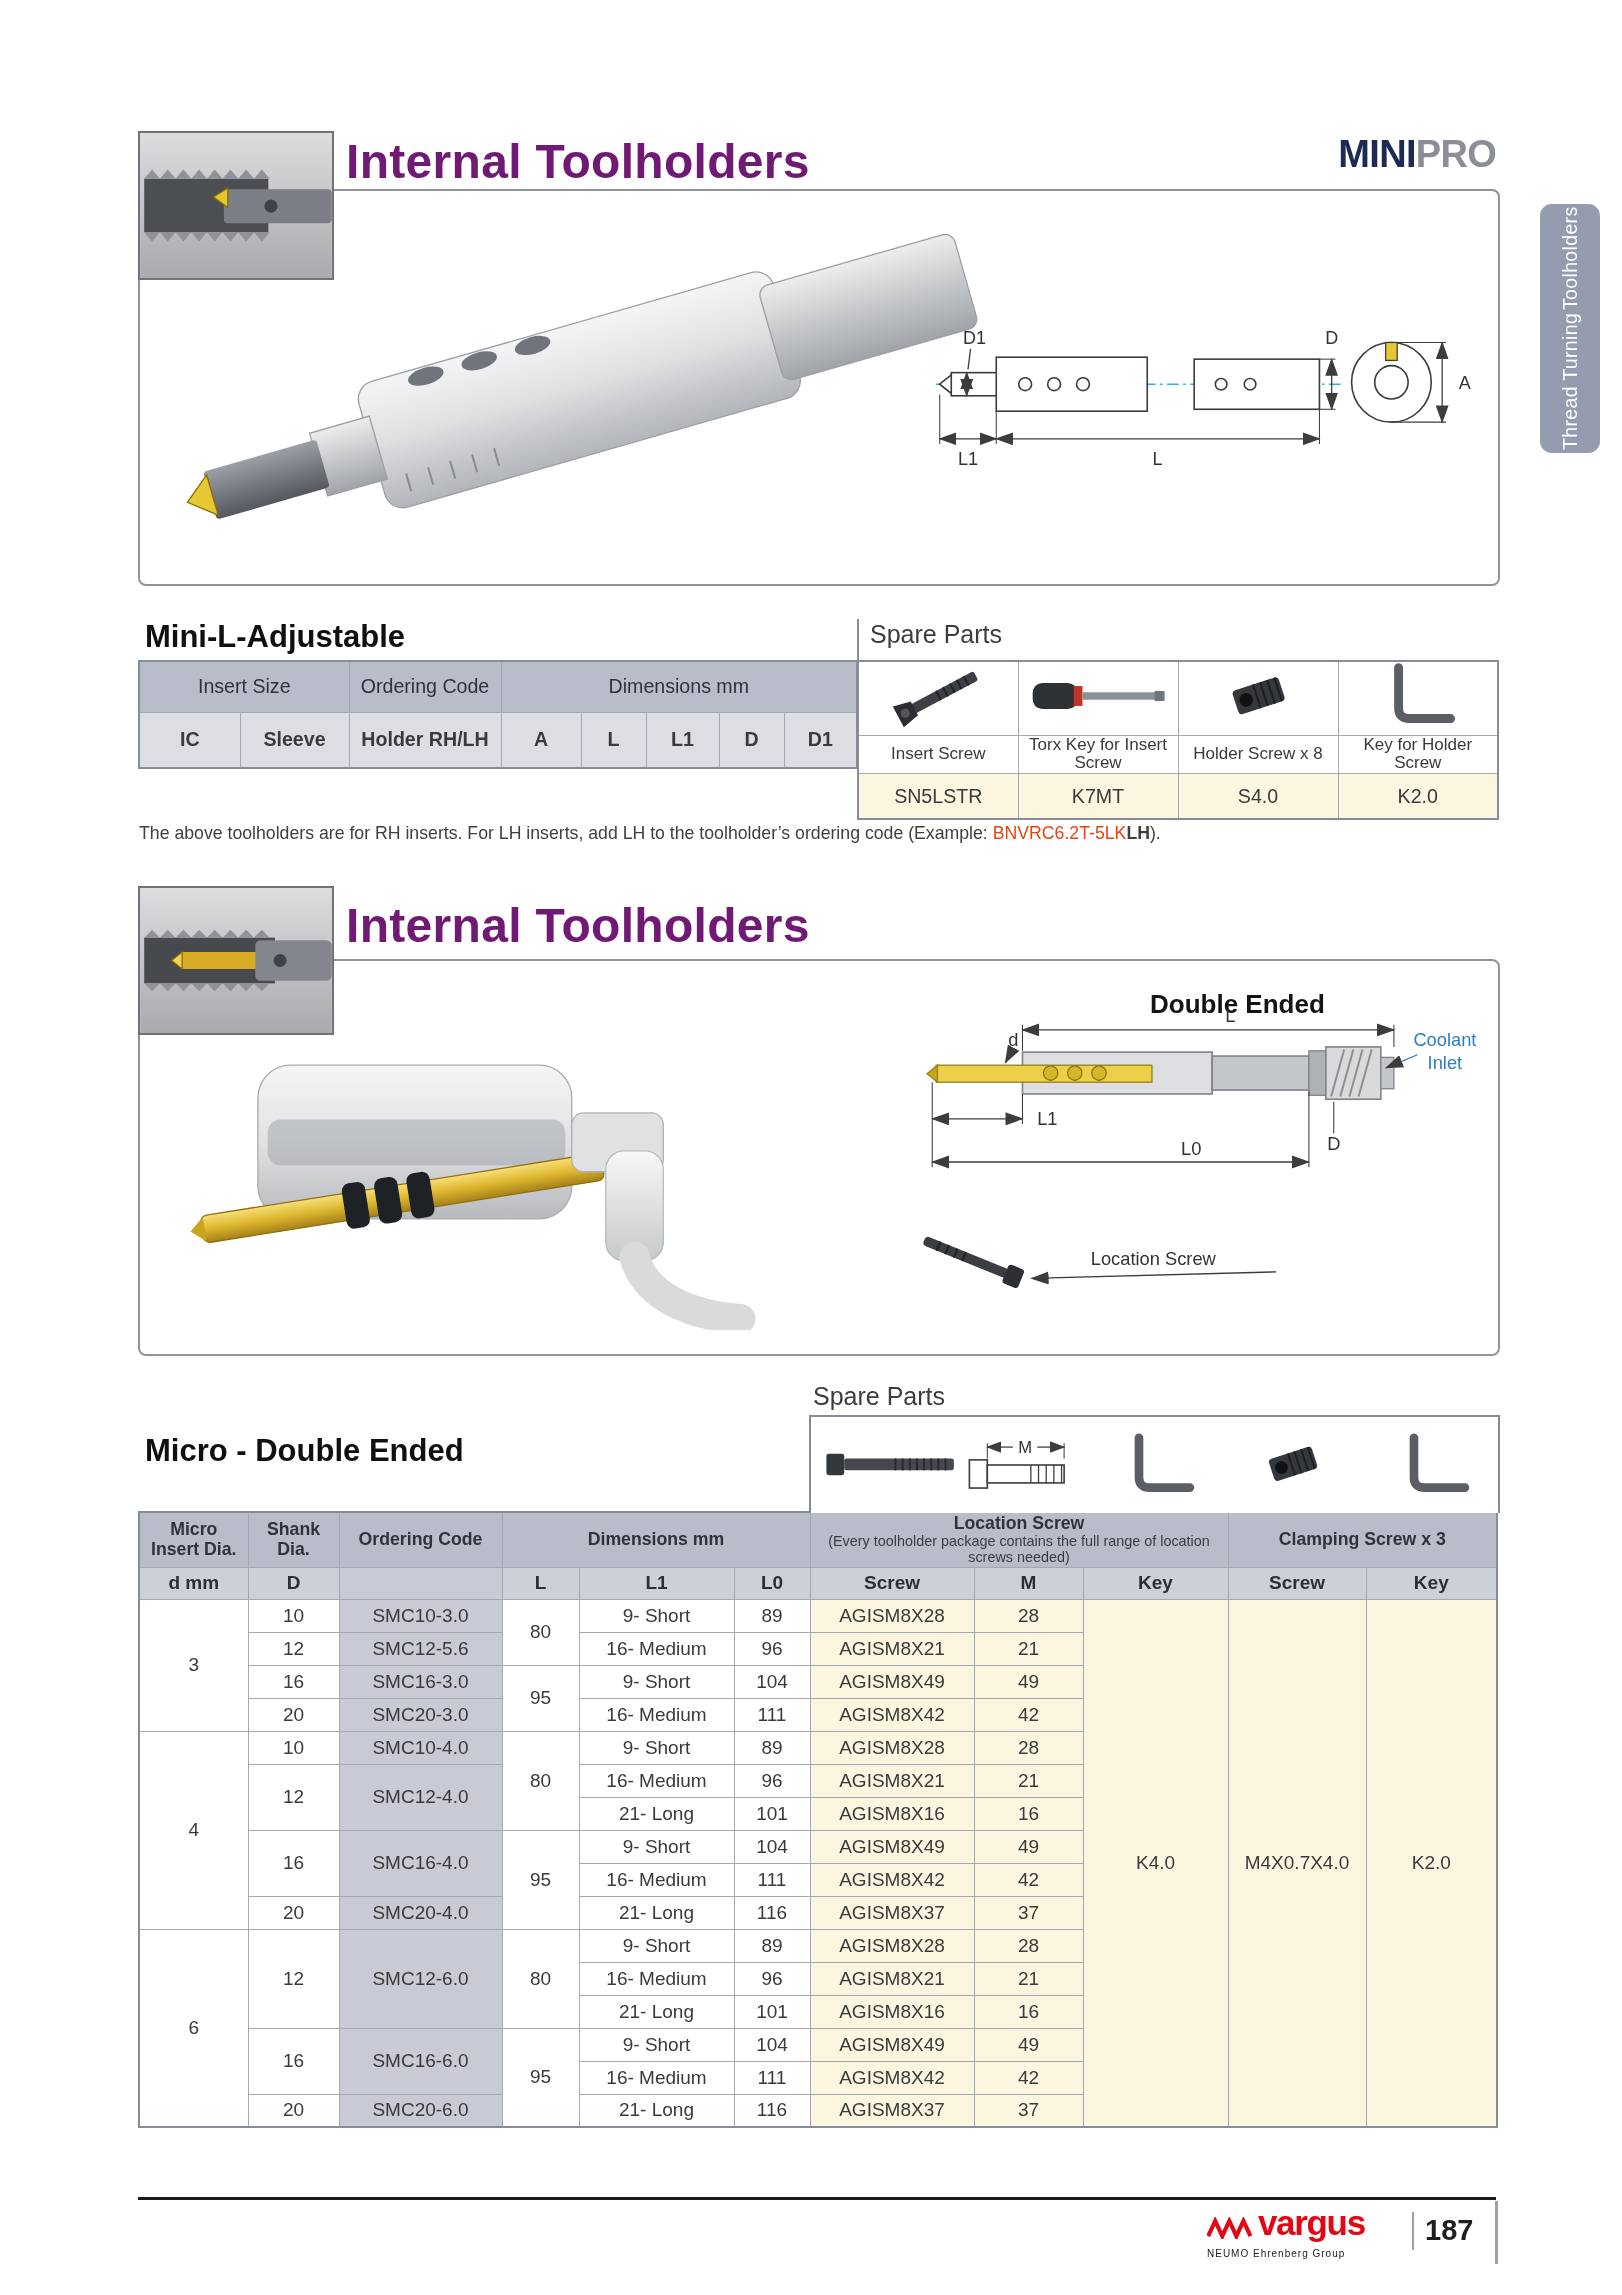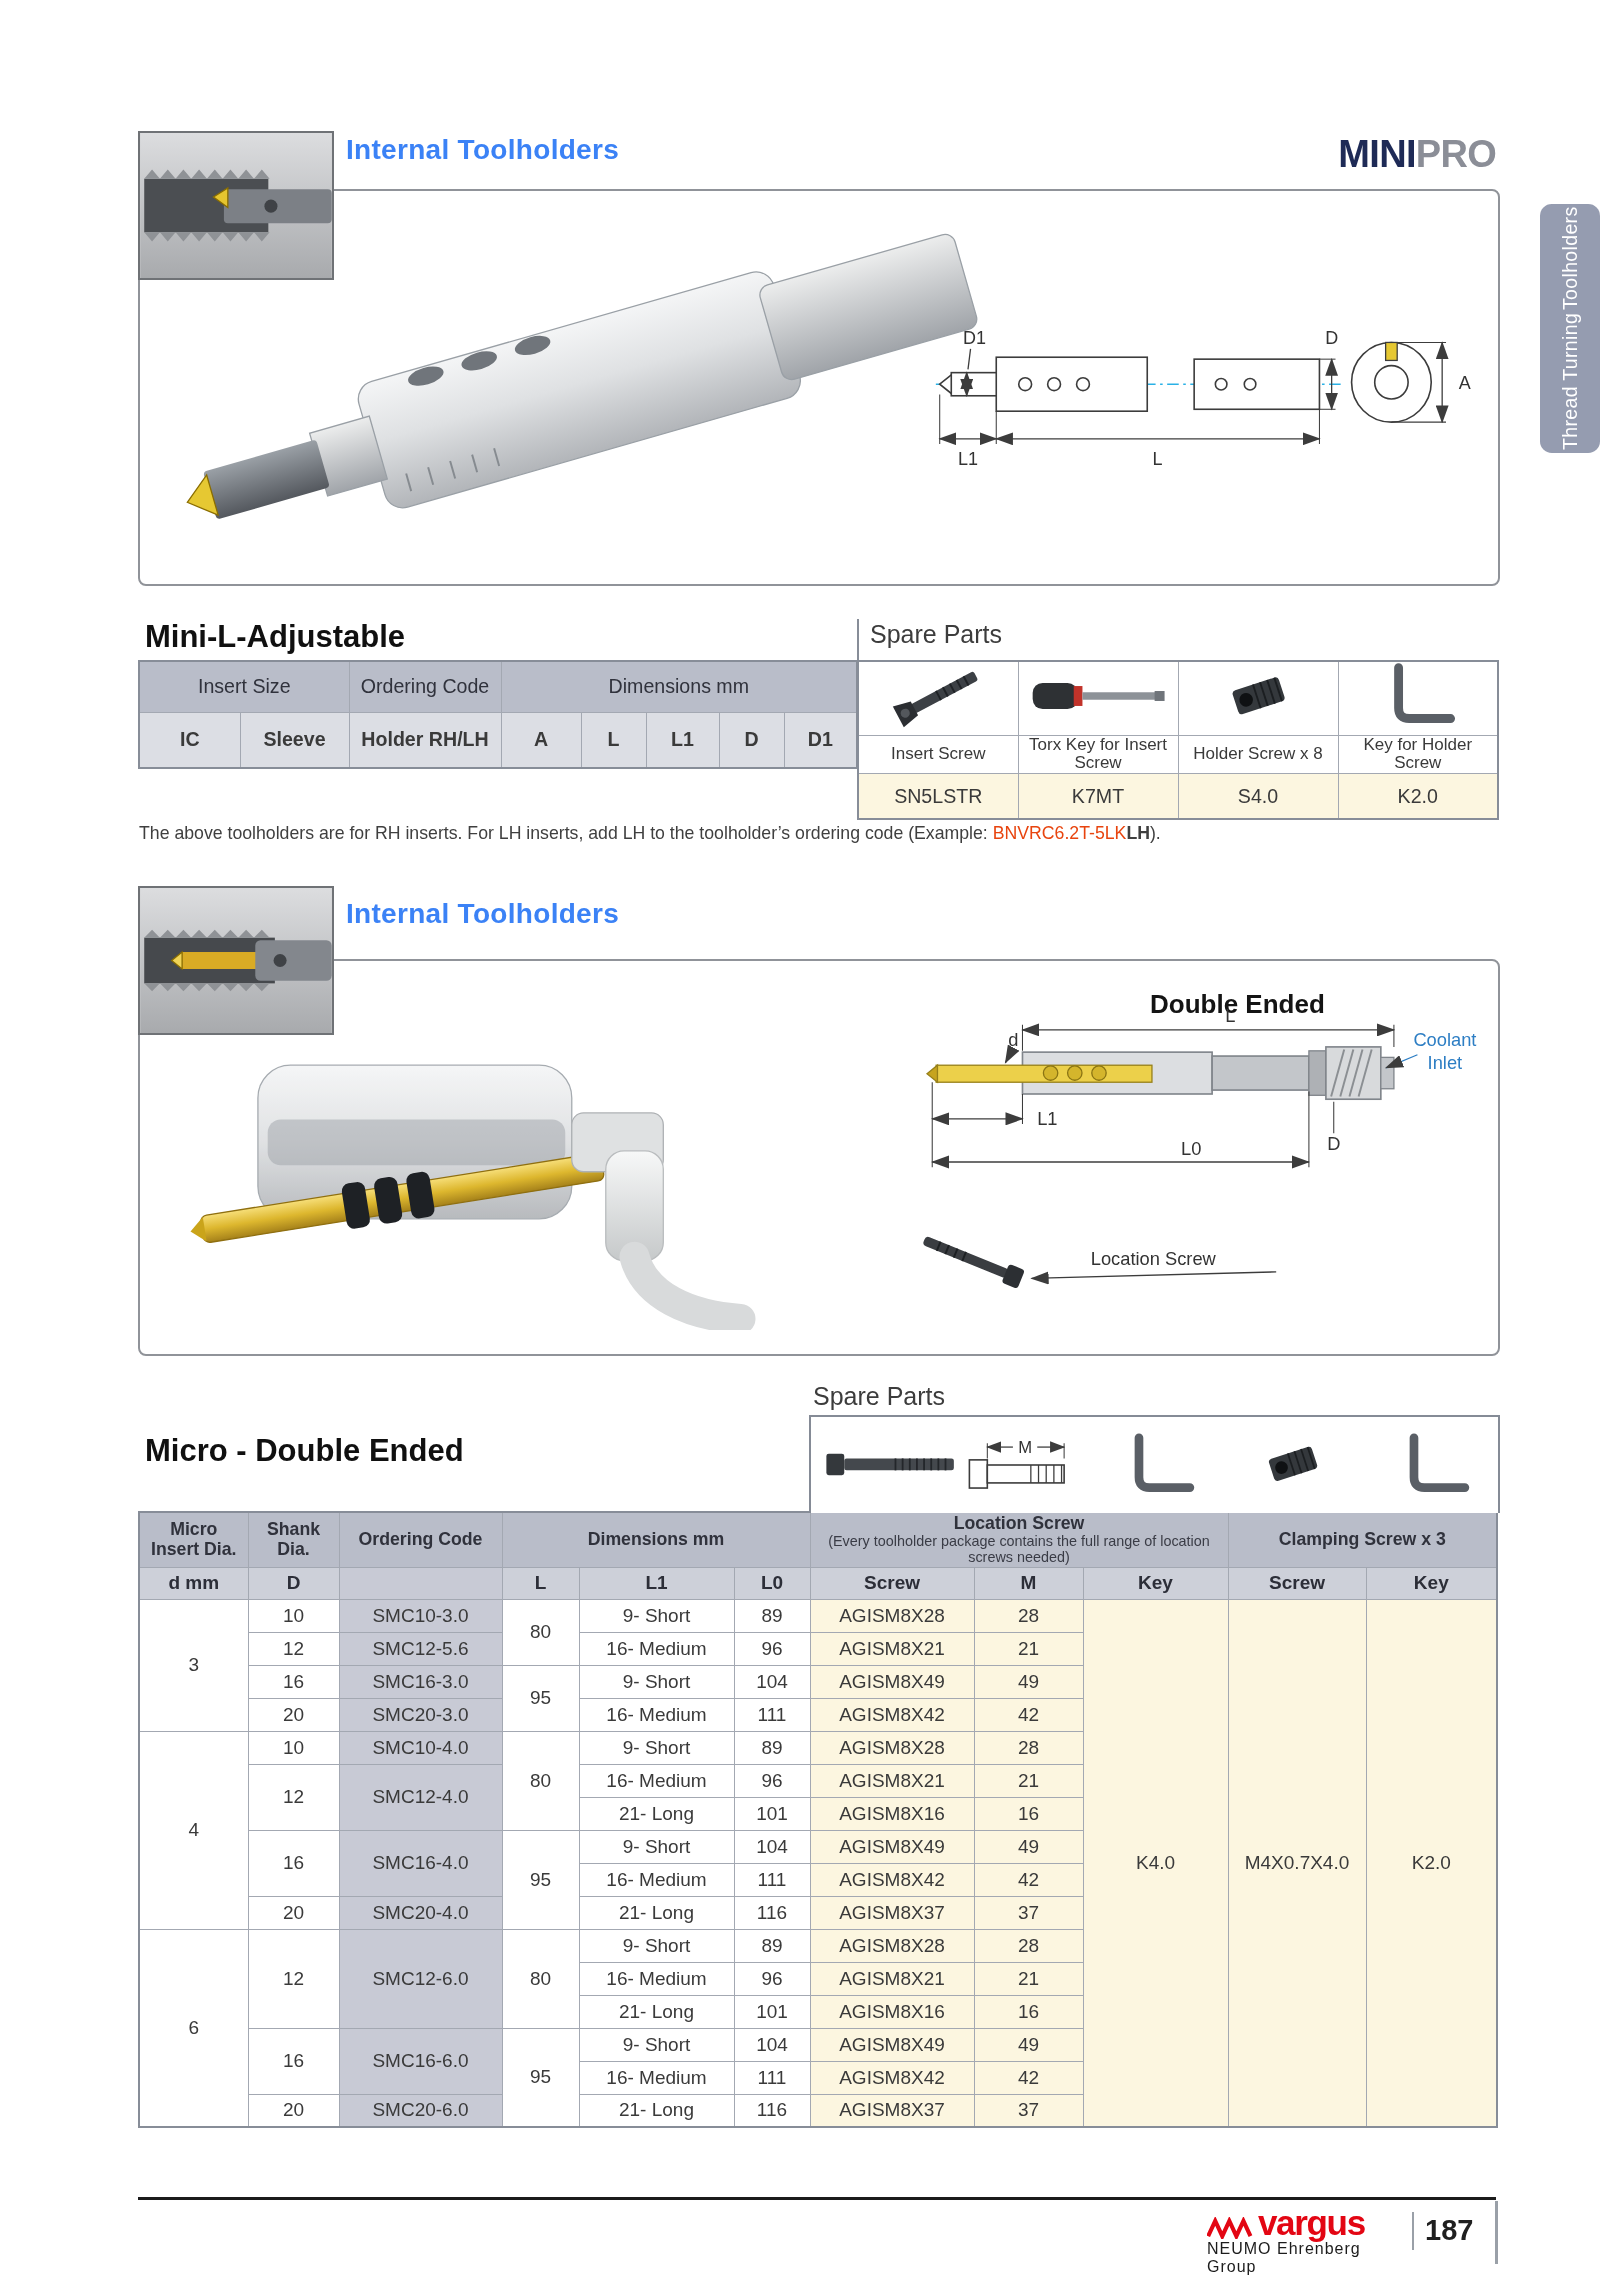--- a/index.html
+++ b/index.html
@@ -1,19 +1,19 @@
 <!DOCTYPE html>
 <html style="font-size:10.5px"><head>
 <meta charset="utf-8">
 <style>
   html,body{margin:0;padding:0;background:#e9e9e9}
   .page{position:relative;width:1623px;height:2295px;background:#ffffff;font-family:"Liberation Sans",sans-serif;color:#222;overflow:hidden}
   .abs{position:absolute}
 
-  .main-title{position:absolute;font-size:28px;font-weight:bold;color:#3b82f6;letter-spacing:0.3px}
+  .main-title{position:absolute;font-size:48px;font-weight:bold;color:#701a75;letter-spacing:0.3px}
   .sec-title{position:absolute;font-size:31px;font-weight:bold;color:#101010}
   .spare-title{position:absolute;font-size:25px;color:#3c3c3c}
 
   .minipro{position:absolute;left:1217px;top:133px;width:279px;text-align:right;font-size:38px;font-weight:bold;letter-spacing:-0.7px}
   .minipro .mini-part{color:#1e2a56}
   .minipro .pro-part{color:#8b8e97}
 
   .panel{position:absolute;background:#fff;border:2px solid #909399;border-radius:7.9px;z-index:1}
   .thumb{position:absolute;width:192px;height:145px;border:2px solid #6f7276;background:#cfd0d2;z-index:5;overflow:hidden}
   .thumb svg{display:block;width:100%;height:100%}
@@ -54,21 +54,21 @@
   .micro th{font-size:17.7px;line-height:1.12}
   .micro .loc-note{font-size:14.4px;font-weight:normal;line-height:1.08;color:#3a3c46}
   .micro tr.h2 th{font-size:19px}
 
   .band{position:absolute;left:809px;top:1415px;width:687px;height:96px;border:2px solid #858b96;border-bottom:none;background:#fff;z-index:2}
 
   .footer-rule{position:absolute;left:138px;top:2197px;width:1358px;height:2.6px;background:#1b1b1b}
   .logo{position:absolute;left:1207px;top:2207px;width:203px}
   .logo-row{display:flex;align-items:flex-end;gap:3.9px}
   .logo-text{font-size:35px;font-weight:bold;color:#e30613;letter-spacing:-1.3px;line-height:.9}
-  .logo-sub{font-size:16px;color:#1c1c1c;letter-spacing:1px;margin-top:1px}
+  .logo-sub{font-size:10px;color:#1c1c1c;letter-spacing:1px;margin-top:9px}
   .divider1{position:absolute;left:1412px;top:2212px;width:2px;height:38px;background:#9aa0a8}
   .divider2{position:absolute;left:1495px;top:2201px;width:2.6px;height:63px;background:#9aa0a8}
   .page-num{position:absolute;left:1425px;top:2214px;font-size:29px;font-weight:bold;color:#1f1f1f}
 
   .double-ended{position:absolute;font-size:26px;font-weight:bold;color:#141414}
   svg text{font-family:"Liberation Sans",sans-serif}
 </style>
 </head>
 <body>
 

